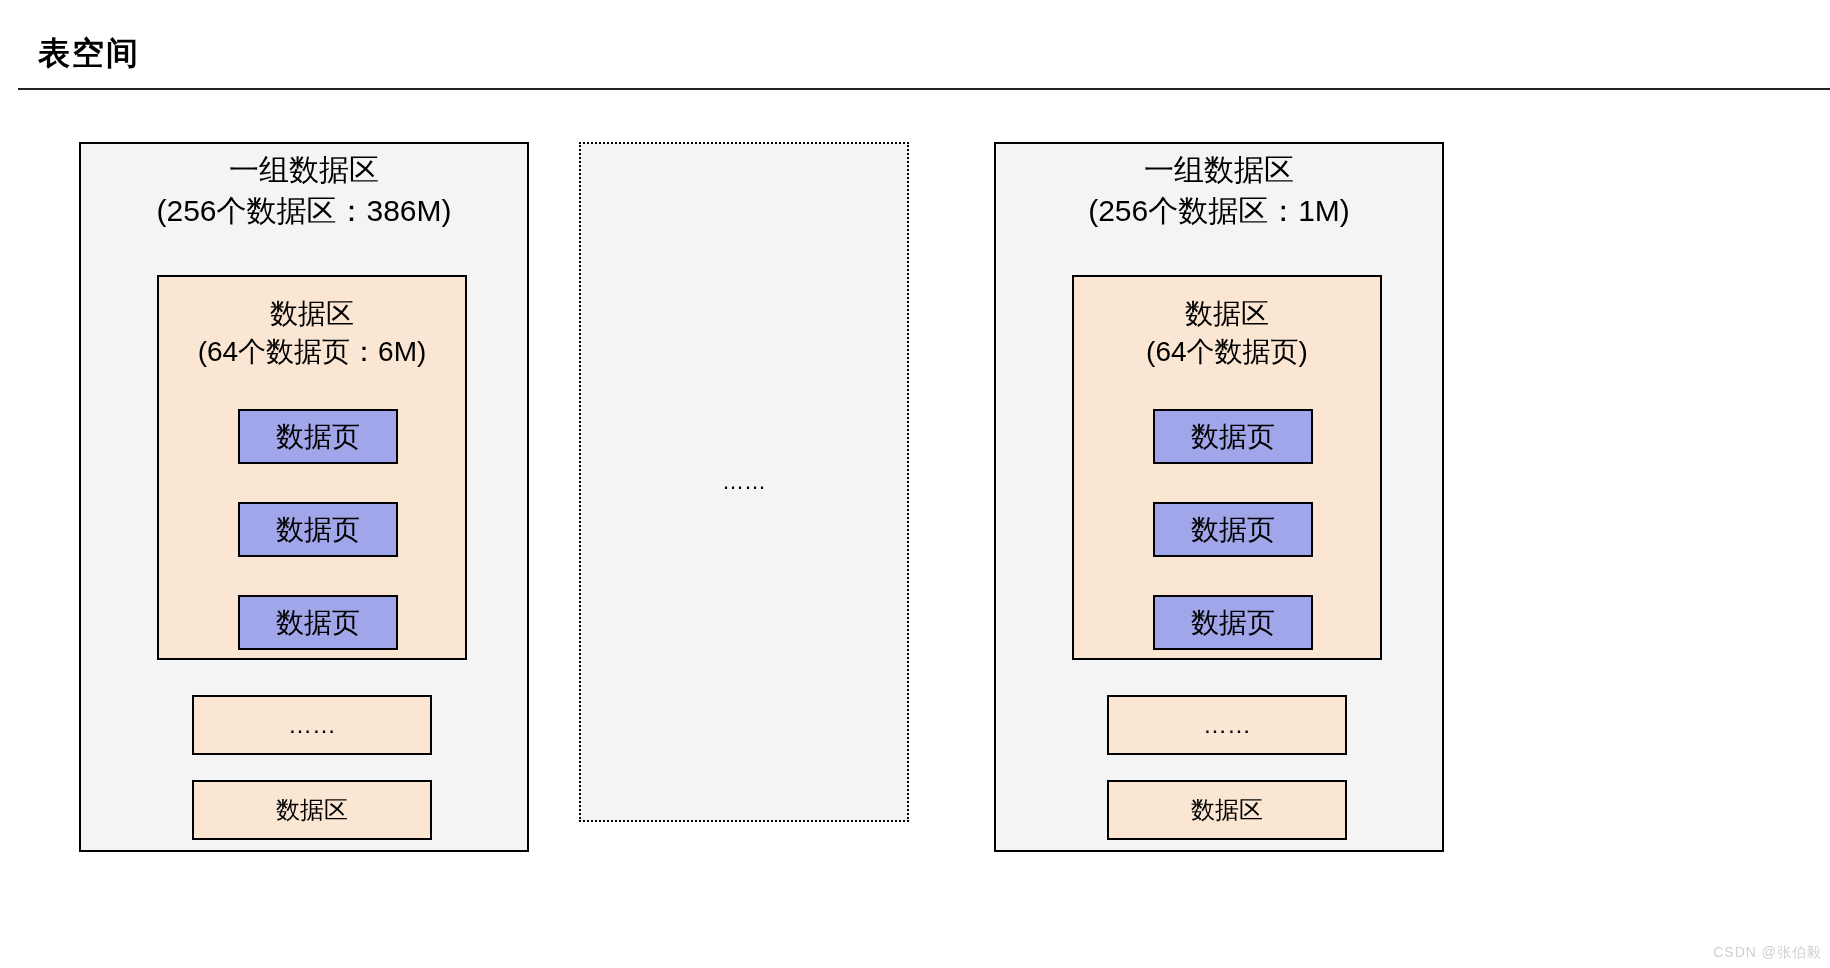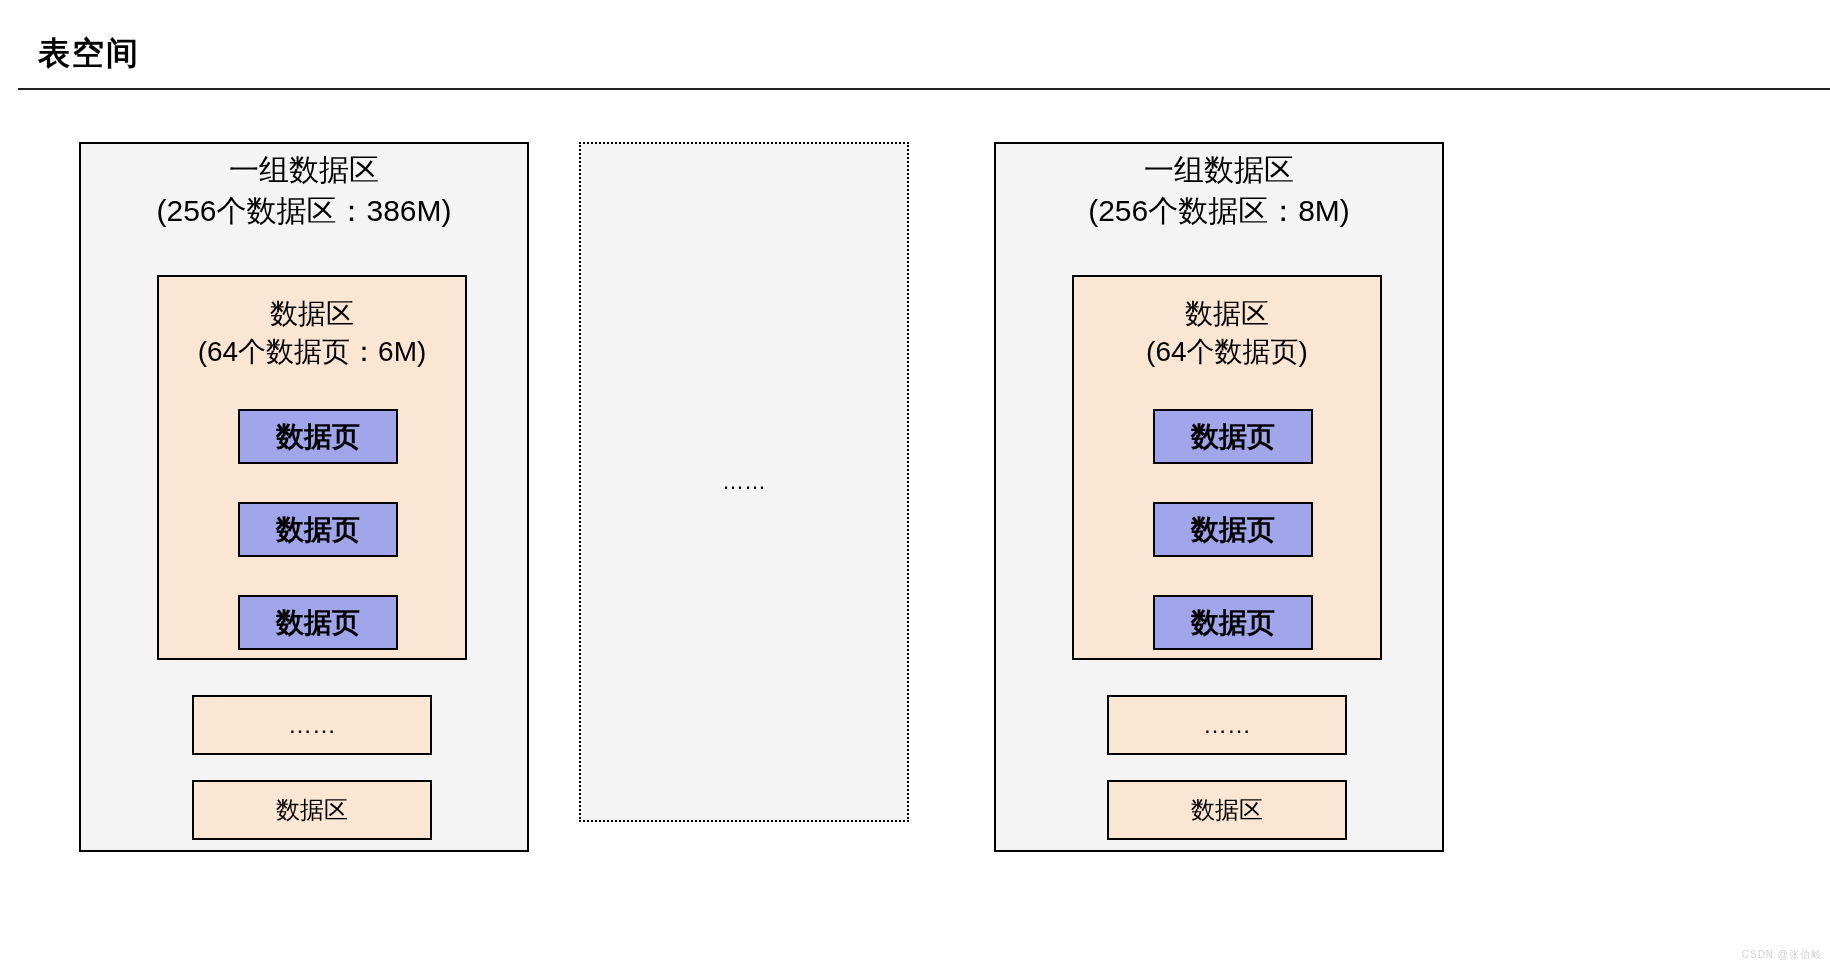--- a/index.html
+++ b/index.html
@@ -34,34 +34,34 @@
     .group-hdr { text-align:center; font-size:30px; color:#000; line-height:1.35; }
     .extent {
       position:absolute; left:70px; top:125px; width:310px; height:385px;
       background:#fae6d2; border:2px solid #000;
     }
     .extent-hdr { text-align:center; font-size:28px; color:#000; line-height:1.35; padding-top:12px; }
     .pages { position:absolute; top:120px; left:0; width:100%; display:flex; flex-direction:column; align-items:center; gap:26px; }
     .page-box {
       width:160px; height:55px; background:#a1a5e9; border:2px solid #000;
       display:flex; align-items:center; justify-content:center;
-      font-size:28px; color:#000;font-weight:bold;
+      font-size:28px; color:#000;
     }
     .ell-box {
       position:absolute; left:105px; width:240px; height:60px;
       background:#fae6d2; border:2px solid #000;
       display:flex; align-items:center; justify-content:center;
       font-size:24px; color:#000;
     }
     .ell-box.row1 { top:545px; }
     .ell-box.row2 { top:630px; }
     .ellipsis-mid { font-size:22px; color:#000; }
     .watermark {
       position:absolute; right:20px; bottom:8px;
-      font-size:10px; color:#d0d0d0; letter-spacing:1px;
+      font-size:14px; color:#d0d0d0; letter-spacing:1px;
     }
   </style>
 </head>
 <body>
 
 <div class="title-row">表空间</div>
 
 <div class="canvas">
 
   <div class="panel panel-left">
@@ -84,21 +84,21 @@
     <div class="ell-box row2">数据区</div>
   </div>
 
   <div class="panel panel-mid">
     <span class="ellipsis-mid">……</span>
   </div>
 
   <div class="panel panel-right">
     <div class="group-hdr">
       <span>一组数据区</span><br>
-      <span>(256个数据区：8M)</span>
+      <span>(256个数据区：1M)</span>
     </div>
     <div class="extent">
       <div class="extent-hdr">
         <span>数据区</span><br>
         <span>(64个数据页)</span>
       </div>
       <div class="pages">
         <div class="page-box">数据页</div>
         <div class="page-box">数据页</div>
         <div class="page-box">数据页</div>

